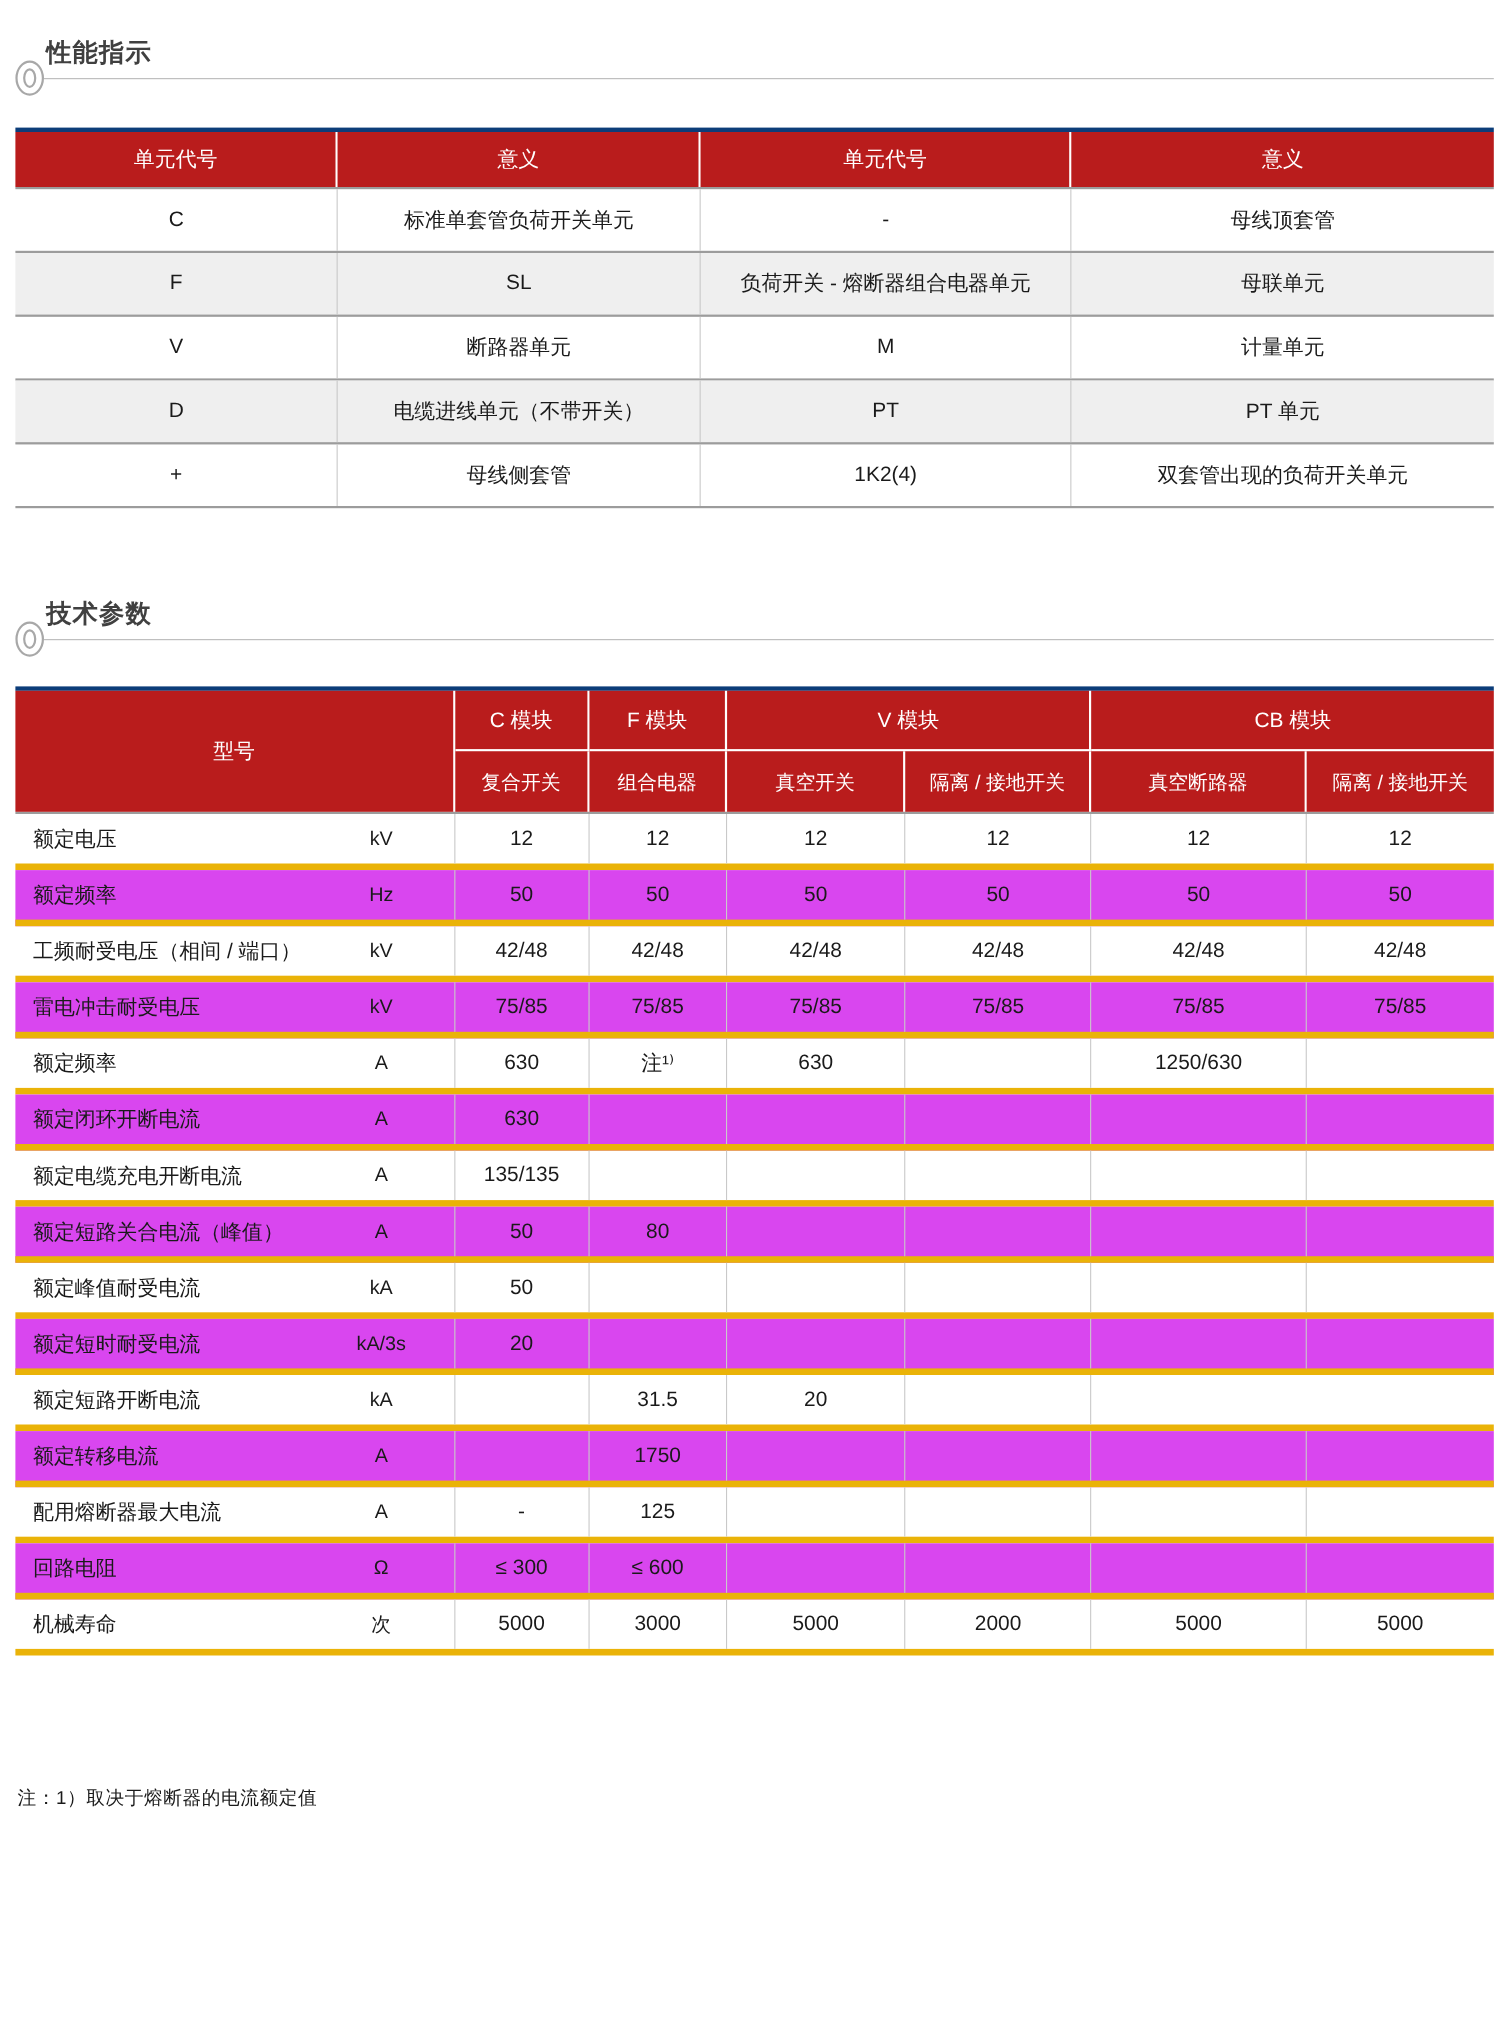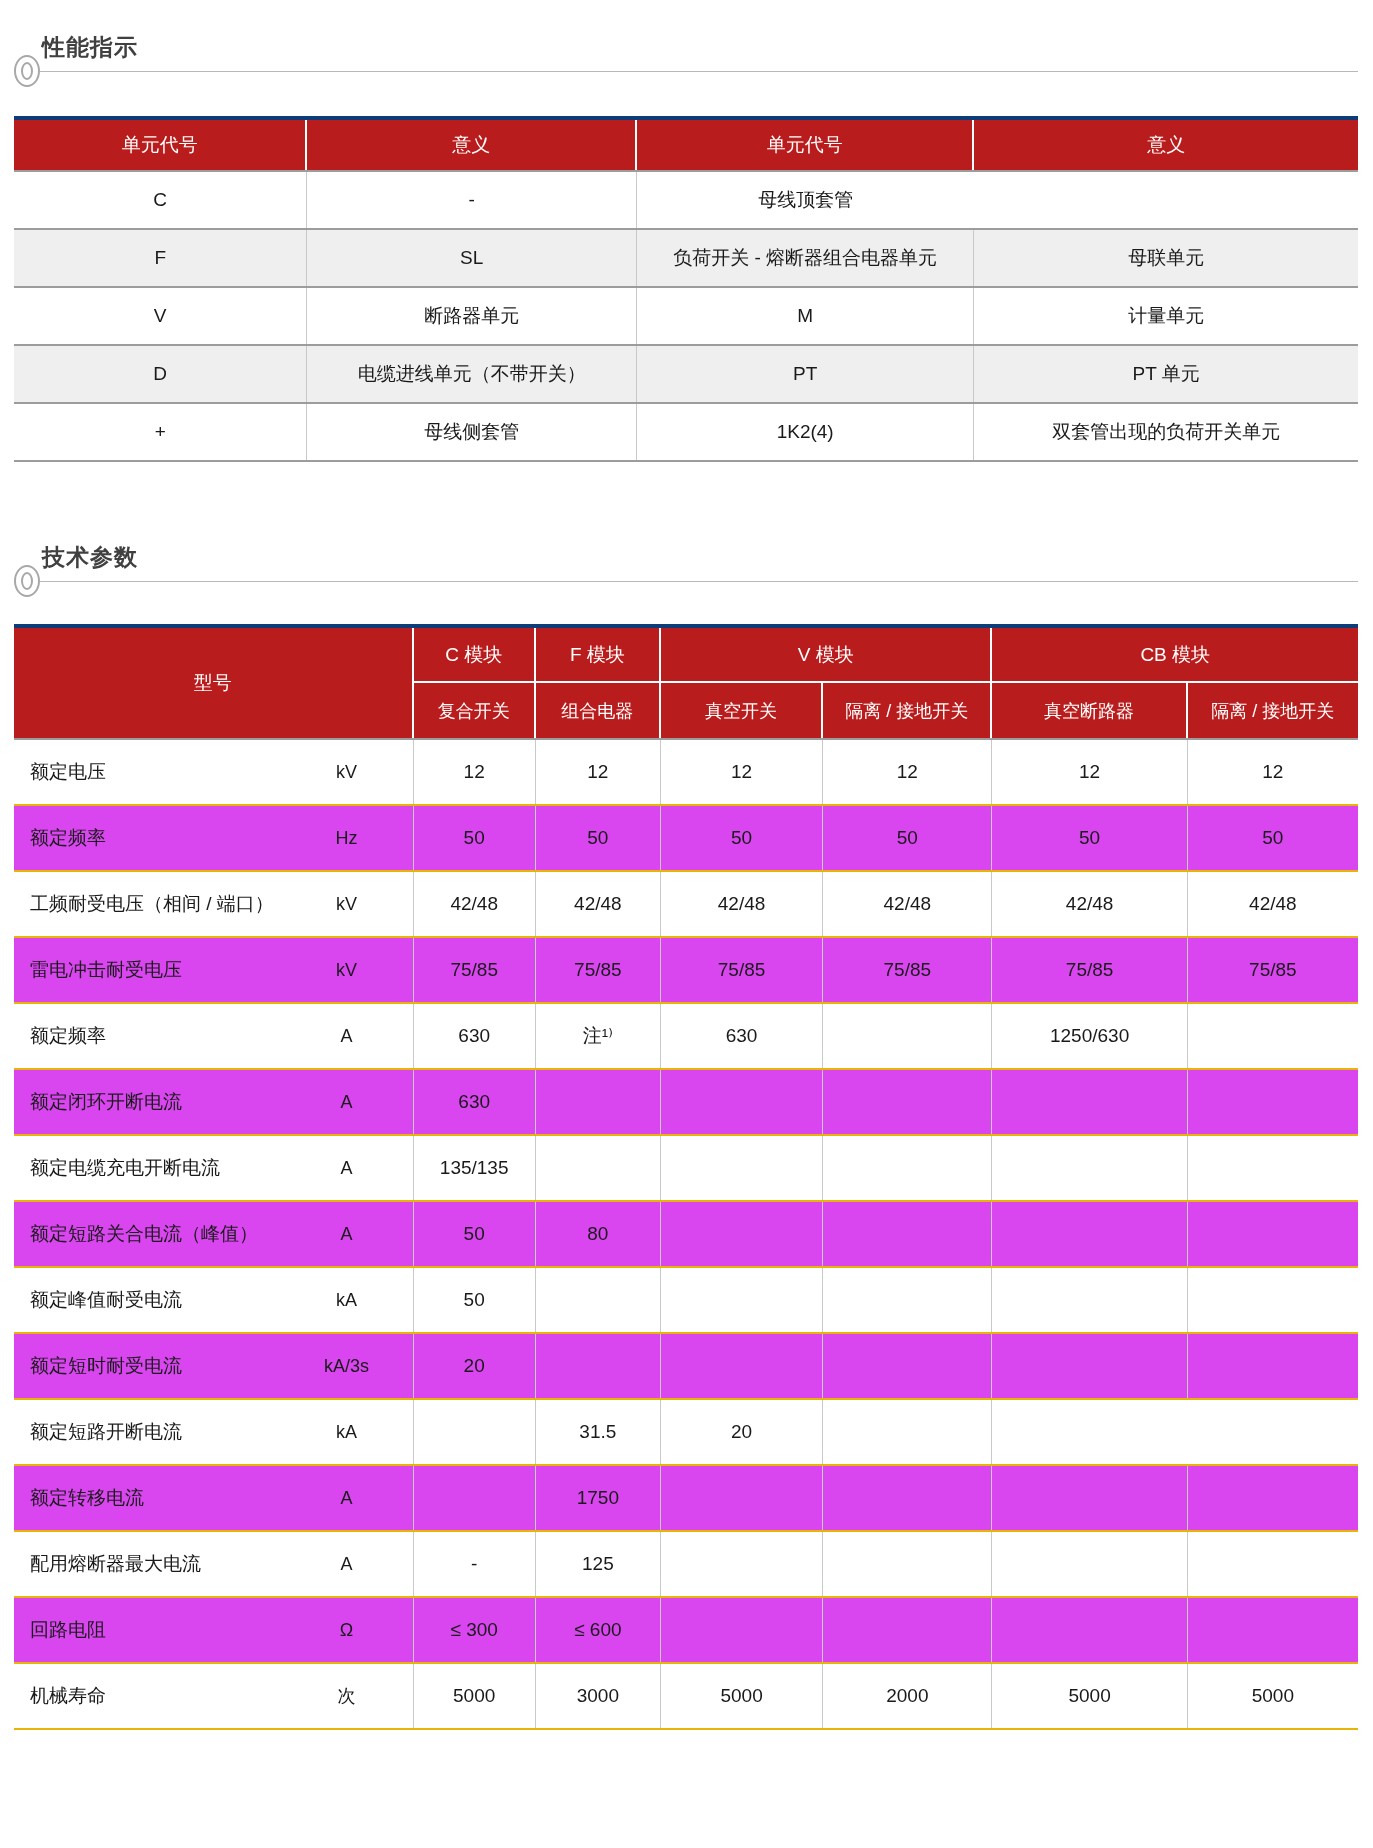--- a/index.html
+++ b/index.html
@@ -61,21 +61,21 @@
     grid-template-rows: 55px 55px;
     border-bottom: 2px solid #9c9c9c;
   }
   .t2 .thead .hcell { border-right: 2px solid #ffffff; }
   .t2 .thead .hcell.no-right { border-right: none; }
   .t2 .thead .hcell.grp { border-bottom: 2px solid #ffffff; }
   .t2 .thead .model { grid-row: 1 / 3; grid-column: 1; }
   .t2 .thead .sub { grid-row: 2; font-size: 18px; }
   .t2 .brow {
     grid-template-columns: 399fr 122fr 125fr 162fr 169fr 195fr 170fr;
-    height: 66px; border-bottom: 2px solid #eab308;
+    height: 51px; border-bottom: 6px solid #eab308;
   }
   .t2 .brow.alt { background: #d946ef; }
   .t2 .bcell { border-right: 1px solid #c9c9c9; }
   .t2 .bcell:last-child { border-right: none; }
   .t2 .name-cell { justify-content: flex-start; padding-left: 16px; }
   .t2 .name-label { flex: 1; text-align: left; }
   .t2 .unit { flex: 0 0 96px; text-align: center; margin-right: 18px; font-size: 18px; }
 
   
   .t1 { margin-top: 28px; }
@@ -101,20 +101,21 @@
   <div class="tbl t1">
     <div class="hrow">
       <div class="hcell">单元代号</div>
       <div class="hcell">意义</div>
       <div class="hcell">单元代号</div>
       <div class="hcell">意义</div>
     </div>
     <div id="t1-body">
         <div class="brow">
           <div class="bcell">C</div>
+          <div class="bcell">标准单套管负荷开关单元</div>
           <div class="bcell">-</div>
           <div class="bcell">母线顶套管</div>
         </div>
         <div class="brow alt">
           <div class="bcell">F</div>
           <div class="bcell">SL</div>
           <div class="bcell">负荷开关 - 熔断器组合电器单元</div>
           <div class="bcell">母联单元</div>
         </div>
         <div class="brow">
@@ -338,14 +339,15 @@
           <div class="bcell">5000</div>
           <div class="bcell">3000</div>
           <div class="bcell">5000</div>
           <div class="bcell">2000</div>
           <div class="bcell">5000</div>
           <div class="bcell">5000</div>
         </div>
       </div>
   </div>
 
+  <div class="footnote">注：1）取决于熔断器的电流额定值</div>
 
 </div>
 
 </body></html>

